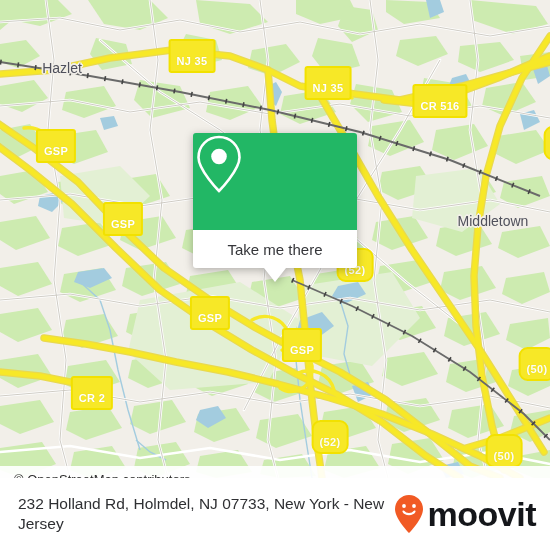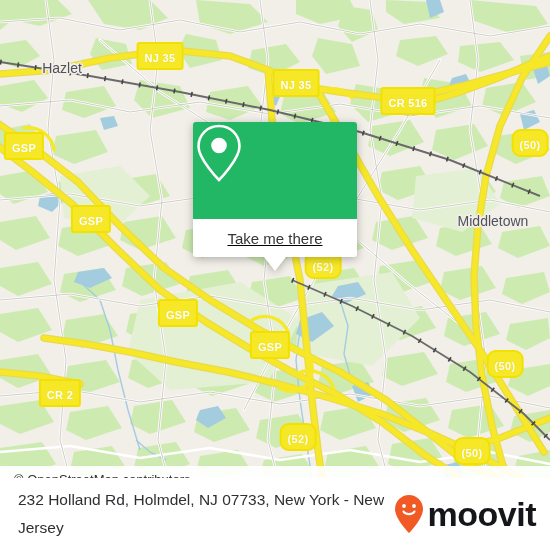--- a/index.html
+++ b/index.html
@@ -19,47 +19,47 @@
   .shield{
     position:absolute;
     background:#f7e827;
     border:2px solid #f2e100;
     border-radius:3px;
     color:#ffffff;
     font-weight:bold;
     font-size:11px;
     line-height:13px;
     letter-spacing:.3px;
-    padding:8px 6px 3px 6px;
+    padding:14px 6px 3px 6px;
     white-space:nowrap;
     transform:translate(-50%,-50%);
     text-shadow:0 0 1px rgba(180,170,0,.35);
     font-family:"Liberation Sans", sans-serif;
+    margin-left:32px;
   }
   .shield.pale{ color:#fdfdf4;border-radius:9px; }
 
   
   .place{
     position:absolute;
     transform:translate(-50%,-50%);
     color:#50515c;
     font-size:14px;
     font-family:"Liberation Sans", sans-serif;
     white-space:nowrap;
     text-shadow:
       -1.6px 0 #f2efe9, 1.6px 0 #f2efe9, 0 -1.6px #f2efe9, 0 1.6px #f2efe9,
       -1.2px -1.2px #f2efe9, 1.2px -1.2px #f2efe9, -1.2px 1.2px #f2efe9, 1.2px 1.2px #f2efe9;
   }
 
   
   #popup{
     position:absolute;
-    left:193px;top:122px;width:164px;
+    left:193px;top:133px;width:164px;
     filter:drop-shadow(0 2px 4px rgba(0,0,0,.28));
-    text-decoration:underline;
   }
   #popup .img{
     height:97px;background:#22b765;
     border-radius:3px 3px 0 0;
     display:flex;align-items:center;justify-content:center;
   }
   #popup .bar{
     height:38px;background:#ffffff;
     border-radius:0 0 3px 3px;
     display:flex;align-items:center;justify-content:center;
@@ -89,21 +89,21 @@
   #footer{
     position:absolute;left:0;top:478px;width:550px;height:72px;
     background:#ffffff;overflow:hidden;
   }
   #footer .inner{
     position:relative;height:100%;
     display:flex;align-items:center;justify-content:space-between;
     padding:0 14px 0 18px;box-sizing:border-box;
   }
   #address{
-    color:#2f3033;font-size:15.5px;line-height:28px;
+    color:#2f3033;font-size:15.5px;line-height:20px;
     max-width:370px;
     font-family:"Liberation Sans", sans-serif;
   }
   #brand{display:flex;align-items:center;gap:4px;}
   #brand .word{
     color:#14161a;font-size:34px;line-height:34px;
     font-weight:bold;letter-spacing:-.5px;
     font-family:"Liberation Sans", sans-serif;
     text-align:right;
   }

